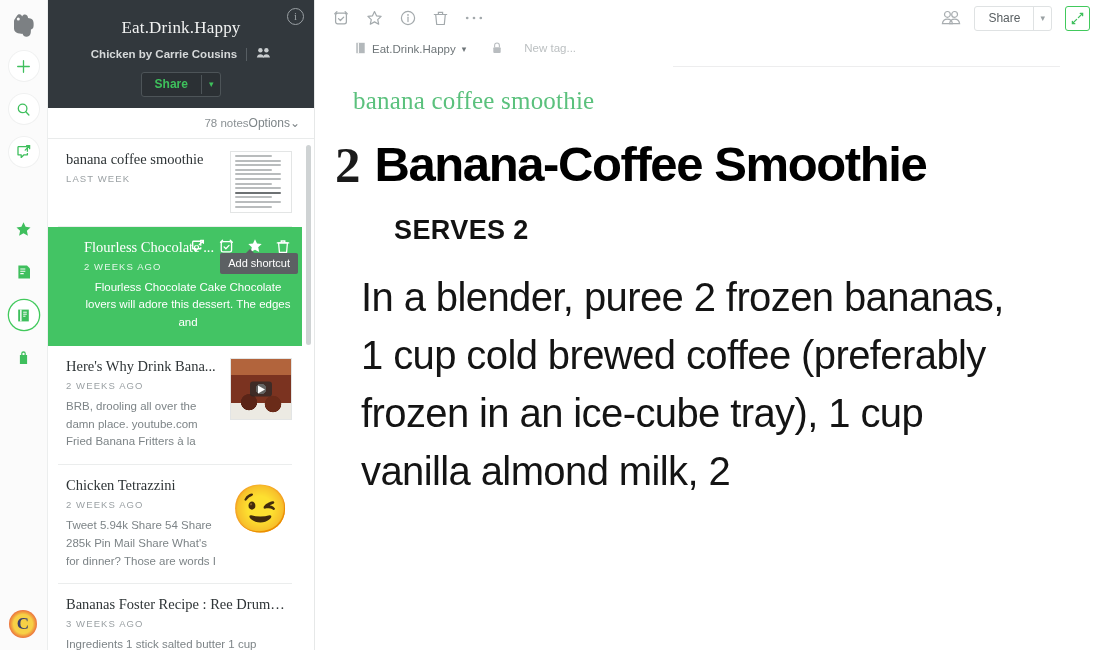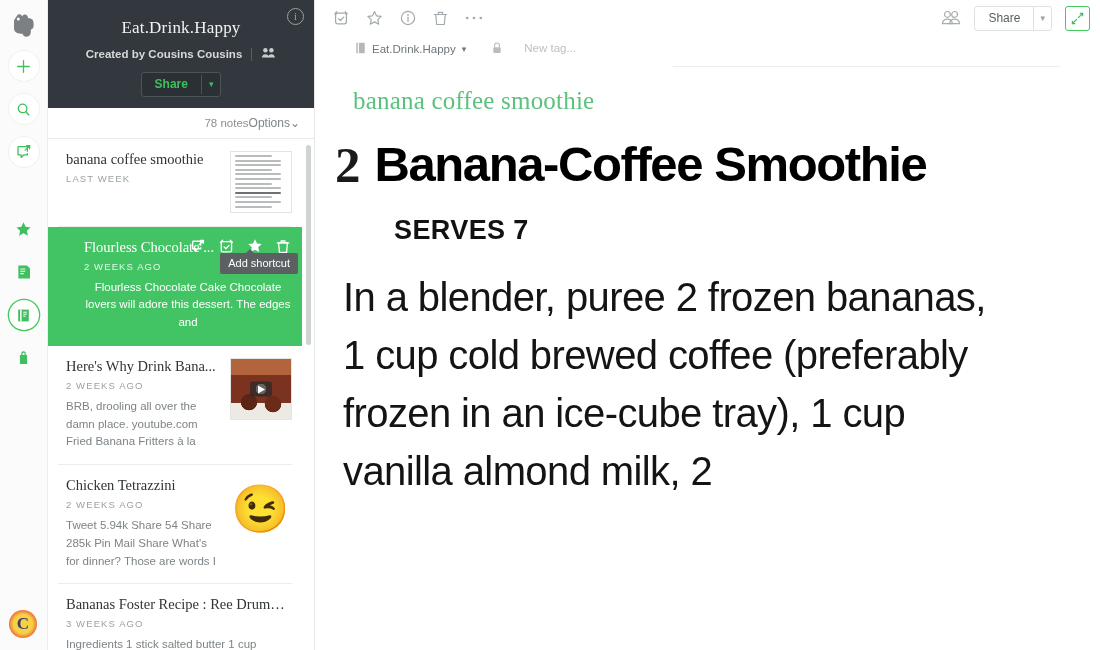--- a/index.html
+++ b/index.html
@@ -254,21 +254,21 @@
     font-size: 49px; font-weight: bold; color: #000000;
     line-height: .95; letter-spacing: -1.4px;
     font-family: "Liberation Sans", sans-serif;
   }
   .ri-serves {
     font-size: 27px; font-weight: bold; color: #121212;
     letter-spacing: .4px; margin: 26px 0 0 59px;
   }
   .ri-body {
     font-size: 40px; color: #141414; line-height: 1.45;
-    margin: 22px 0 0 8px; letter-spacing: -.6px;
+    margin: 22px 0 0 26px; letter-spacing: -.6px;
   }
 </style>
 </head>
 <body>
 
 <div class="app">
 
   <div class="rail">
     <div class="rail-logo">
       <svg width="26" height="26" viewBox="0 0 26 26">
@@ -326,21 +326,21 @@
       <span>C</span>
     </div>
   </div>
 
   <div class="notes-col">
 
     <div class="nb-header">
       <div class="nb-info">i</div>
       <div class="nb-title">Eat.Drink.Happy</div>
       <div class="nb-sub">
-        <span>Created by Cousins Cousins</span>
+        <span>Chicken by Carrie Cousins</span>
         <span class="divider"></span>
         <span>
           <svg width="15" height="12" viewBox="0 0 15 12">
             <circle cx="4.4" cy="3.3" r="2.2" fill="#c9cdcf"></circle>
             <circle cx="10.4" cy="3.3" r="2.2" fill="#c9cdcf"></circle>
             <path d="M.8 10.6c.3-2.1 1.8-3.3 3.6-3.3s3.3 1.2 3.6 3.3z" fill="#c9cdcf"></path>
             <path d="M6.8 10.6c.3-2.1 1.8-3.3 3.6-3.3s3.3 1.2 3.6 3.3z" fill="#c9cdcf"></path>
           </svg>
         </span>
       </div>
@@ -539,18 +539,18 @@
     <div class="ed-divider"></div>
 
     <div class="ed-title">banana coffee smoothie</div>
 
     <div class="ed-content">
       <div class="recipe-img">
         <div class="ri-head">
           <div class="ri-num">2</div>
           <div class="ri-title">Banana-Coffee Smoothie</div>
         </div>
-        <div class="ri-serves">SERVES 7</div>
+        <div class="ri-serves">SERVES 2</div>
         <div class="ri-body">In a blender, puree 2 frozen bananas, 1 cup cold brewed coffee (preferably frozen in an ice-cube tray), 1 cup vanilla almond milk, 2</div>
       </div>
     </div>
   </div>
 </div>
 
 </body></html>

